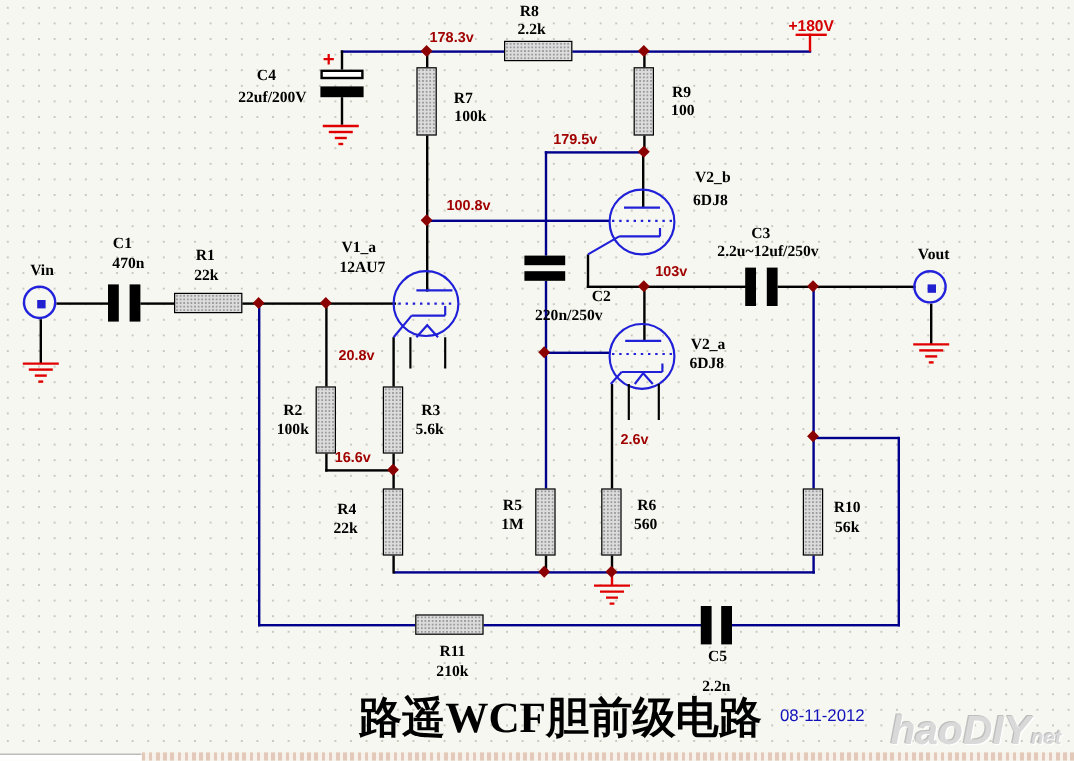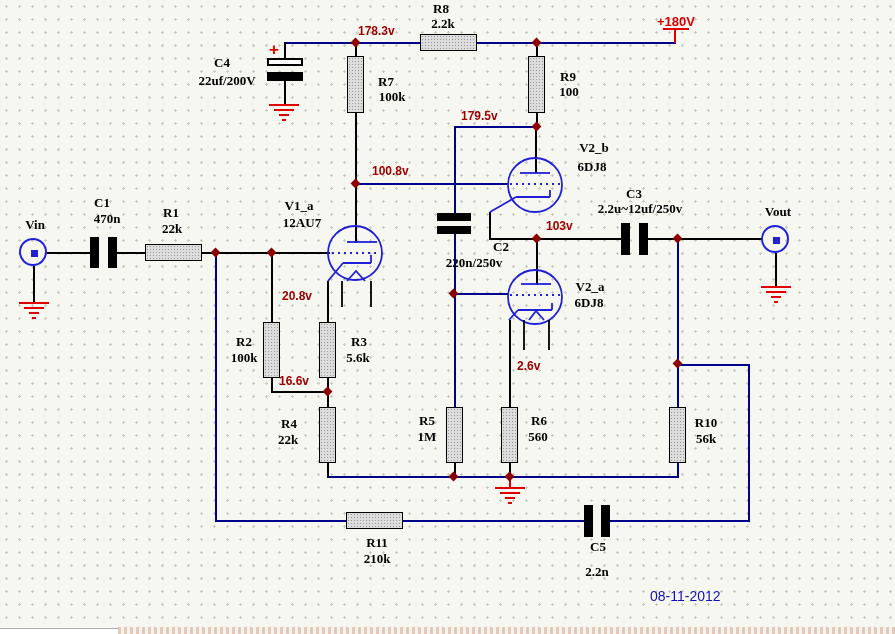--- a/index.html
+++ b/index.html
@@ -243,18 +243,20 @@
 
   <span class="vlabel" style="left:358px;top:25px;">178.3v</span>
   <span class="vlabel" style="left:461px;top:110px;">179.5v</span>
   <span class="vlabel" style="left:372px;top:165px;">100.8v</span>
   <span class="vlabel" style="left:546px;top:220px;">103v</span>
   <span class="vlabel" style="left:282px;top:290px;">20.8v</span>
   <span class="vlabel" style="left:279px;top:375px;">16.6v</span>
   <span class="vlabel" style="left:517px;top:360px;">2.6v</span>
   <span class="vlabel" style="left:657px;top:15px;font-size:13px;color:#D40000;">+180V</span>
 
+  <span class="title" style="left:299px;top:574px;">路遥WCF胆前级电路</span>
   <span class="date" style="left:650px;top:588px;">08-11-2012</span>
+  <span class="wm" style="left:742px;top:592px;"><span>haoDIY</span><small>net</small></span>
 
   <div class="strip-l"></div>
   <div class="strip-r"></div>
 
 </div>
 
 </body></html>

